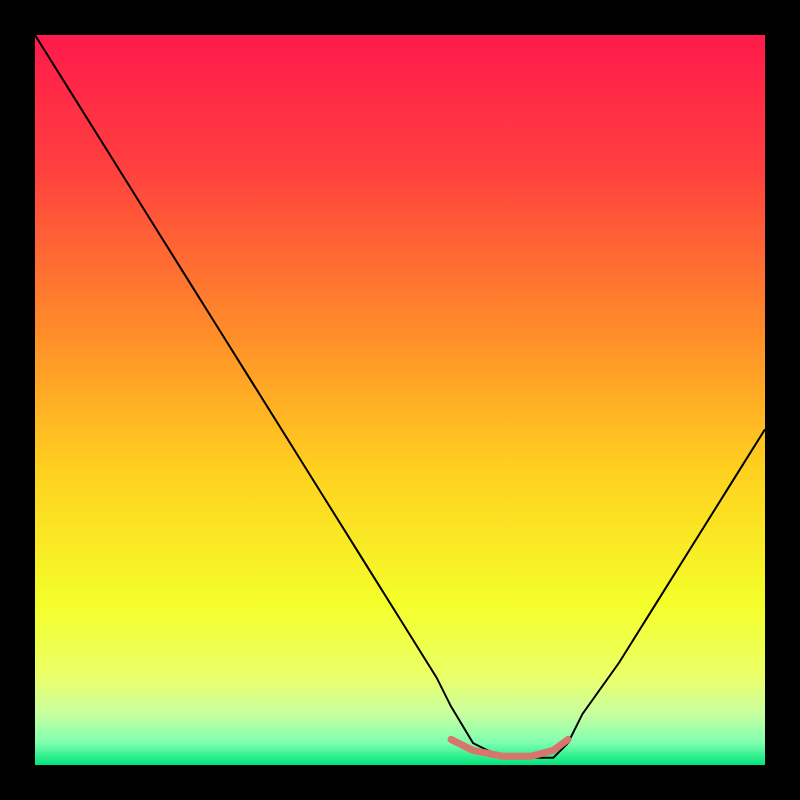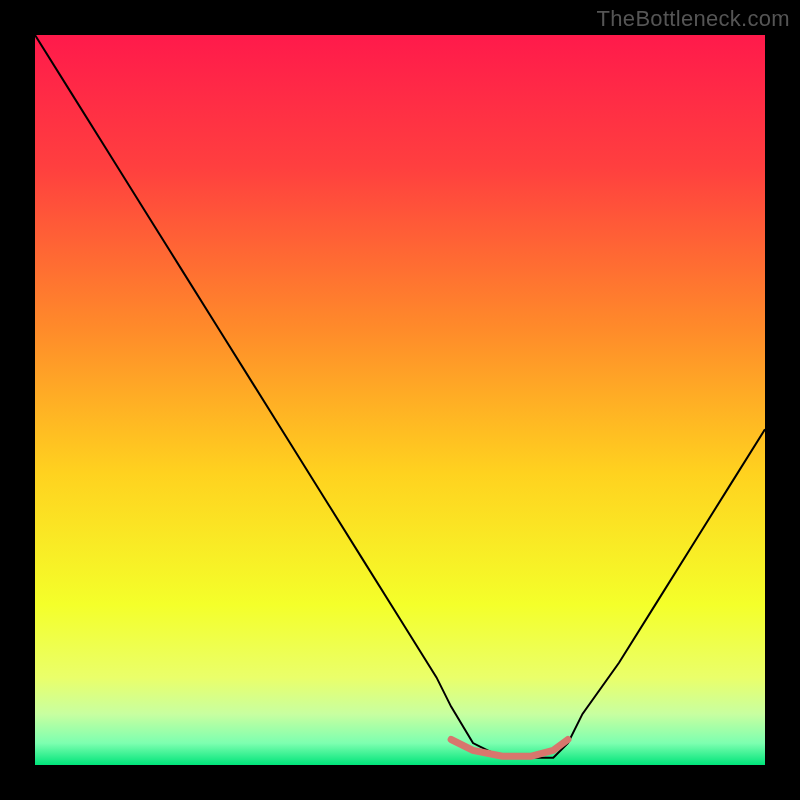--- a/index.html
+++ b/index.html
@@ -45,21 +45,20 @@
     left: 0; top: 0;
     width: 730px;
     height: 730px;
     overflow: visible;
   }
 </style>
 </head>
 <body>
 
 <div class="frame">
-  <div class="watermark">TheBottleneck.com</div>
 
   <div class="plot-outer">
     <div class="plot-bg" style="background: linear-gradient(rgb(255, 26, 75) 0%, rgb(255, 63, 63) 18%, rgb(255, 138, 42) 40%, rgb(255, 210, 31) 60%, rgb(244, 255, 42) 78%, rgb(234, 255, 106) 88%, rgb(200, 255, 160) 93%, rgb(125, 255, 176) 97%, rgb(0, 228, 122) 100%);"></div>
     <svg class="curve" viewBox="0 0 730 730" preserveAspectRatio="none">
         <path d="M0.0 0.0 L36.5 58.4 L73.0 116.8 L109.5 175.2 L146.0 233.6 L182.5 292.0 L219.0 350.4 L255.5 408.8 L292.0 467.2 L328.5 525.6 L365.0 584.0 L401.5 642.4 L416.1 671.6 L438.0 708.1 L467.2 722.7 L496.4 722.7 L518.3 722.7 L532.9 708.1 L547.5 678.9 L584.0 627.8 L620.5 569.4 L657.0 511.0 L693.5 452.6 L730.0 394.2" fill="none" stroke="#000000" stroke-width="2"></path>
         <path d="M416.1 704.5 L438.0 715.4 L467.2 721.2 L496.4 721.2 L518.3 715.4 L532.9 704.5" fill="none" stroke="#d8766d" stroke-width="7" stroke-linecap="round"></path>
       </svg>
   </div>
 </div>
 

